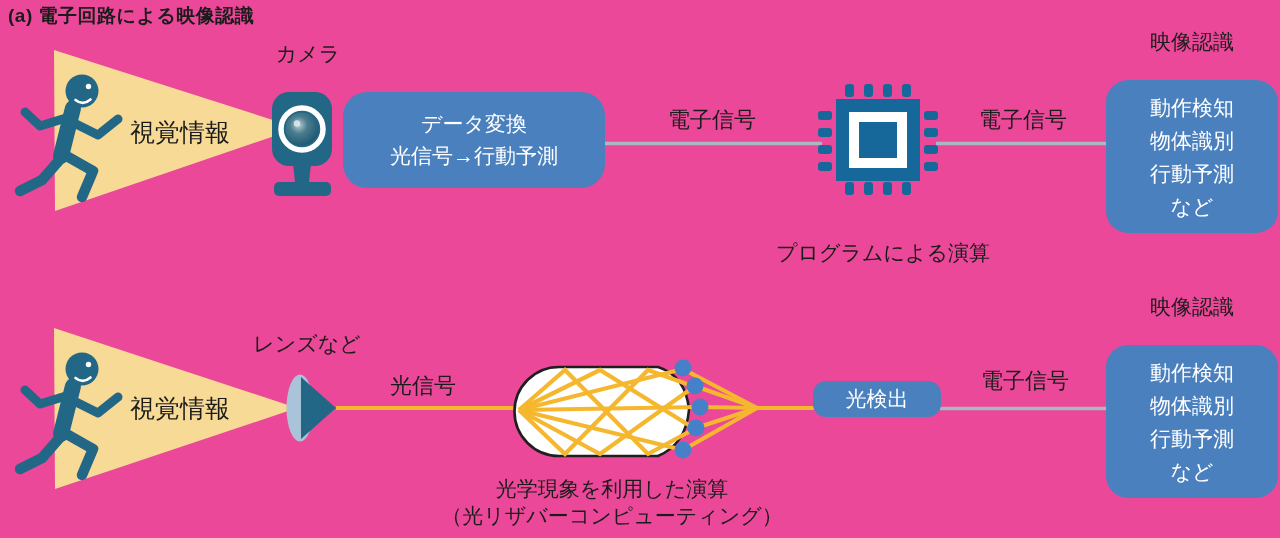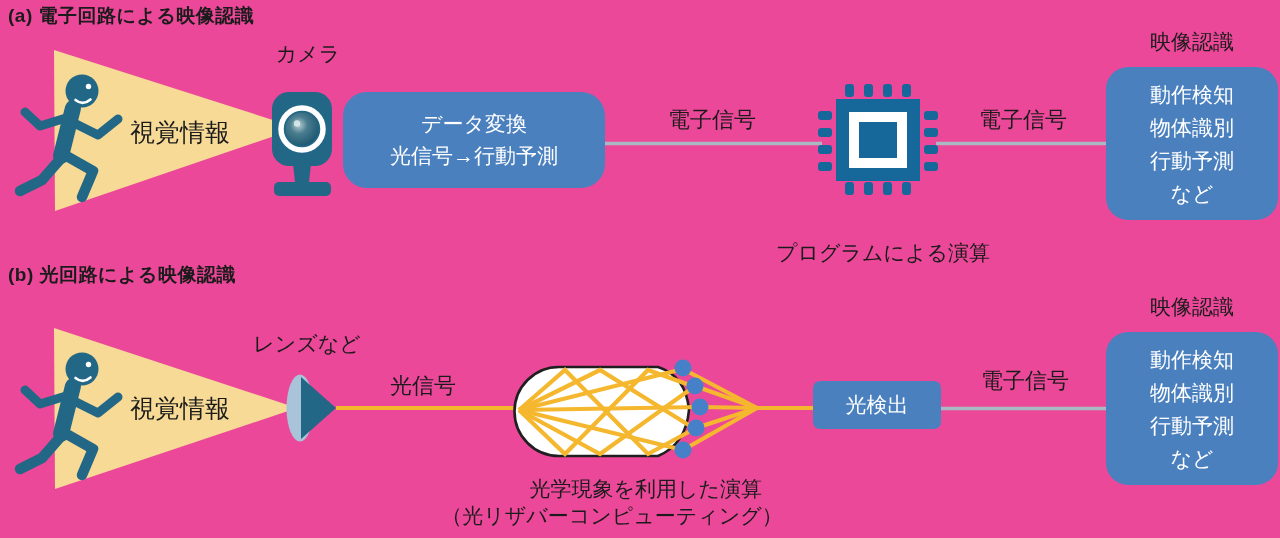--- a/index.html
+++ b/index.html
@@ -15,24 +15,24 @@
   .lbl-22 { font-size:22px; }
   .lbl-23 { font-size:25px; }
   .bluebox {
     position:absolute; background:#4B80BF; color:#ffffff;
     display:flex; flex-direction:column; align-items:center; justify-content:center;
     text-align:center;
   }
   .box-conv { left:343px; top:92px; width:262px; height:96px; border-radius:24px;
               font-size:21px; line-height:32px; }
   .box-recog { width:172px; height:153px; border-radius:22px;
-               font-size:21px; line-height:33px; }
+               font-size:21px; line-height:33px;margin-top:13px; }
   .box-recog-a { left:1106px; top:67px; }
   .box-recog-b { left:1106px; top:332px; }
-  .box-detect { left:813px; top:381px; width:128px; height:48px; border-radius:7px;
+  .box-detect { left:813px; top:381px; width:128px; height:36px; border-radius:13px;
                 font-size:21px; }
 </style>
 </head>
 <body>
 
 <div class="canvas">
 
   <svg class="layer" width="1280" height="538" viewBox="0 0 1280 538">
     <defs>
       <radialGradient id="lensGrad" cx="0.40" cy="0.38" r="0.75">
@@ -152,30 +152,29 @@
 
   <div class="label lbl-21" style="left:1122px; top:28px; width:140px;">映像認識</div>
 
   <div class="bluebox box-recog box-recog-a">
     <div>動作検知</div>
     <div>物体識別</div>
     <div>行動予測</div>
     <div>など</div>
   </div>
 
-  <div class="title" style="left:8px; top:262px;">(b) 光回路による映像認識</div>
 
   <div class="label lbl-23" style="left:110px; top:392px; width:140px;">視覚情報</div>
 
   <div class="label lbl-21" style="left:247px; top:330px; width:120px;">レンズなど</div>
 
   <div class="label lbl-22" style="left:363px; top:371px; width:120px;">光信号</div>
 
 
-  <div class="label lbl-21" style="left:462px; top:475px; width:300px;text-align:right;">光学現象を利用した演算</div>
+  <div class="label lbl-21" style="left:462px; top:475px; width:300px;">光学現象を利用した演算</div>
 
   <div class="label lbl-21" style="left:432px; top:502px; width:360px;">（光リザバーコンピューティング）</div>
 
   <div class="bluebox box-detect">
     <div>光検出</div>
   </div>
 
   <div class="label lbl-22" style="left:965px; top:366px; width:120px;">電子信号</div>
 
   <div class="label lbl-21" style="left:1122px; top:293px; width:140px;">映像認識</div>

